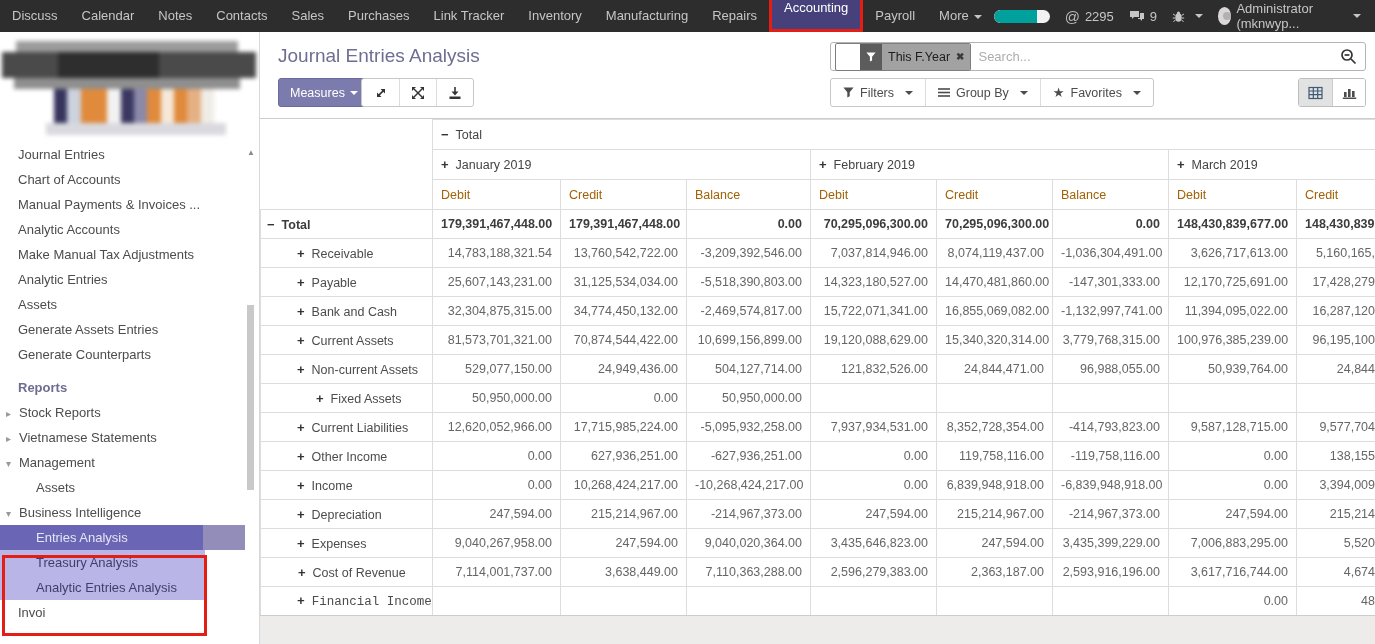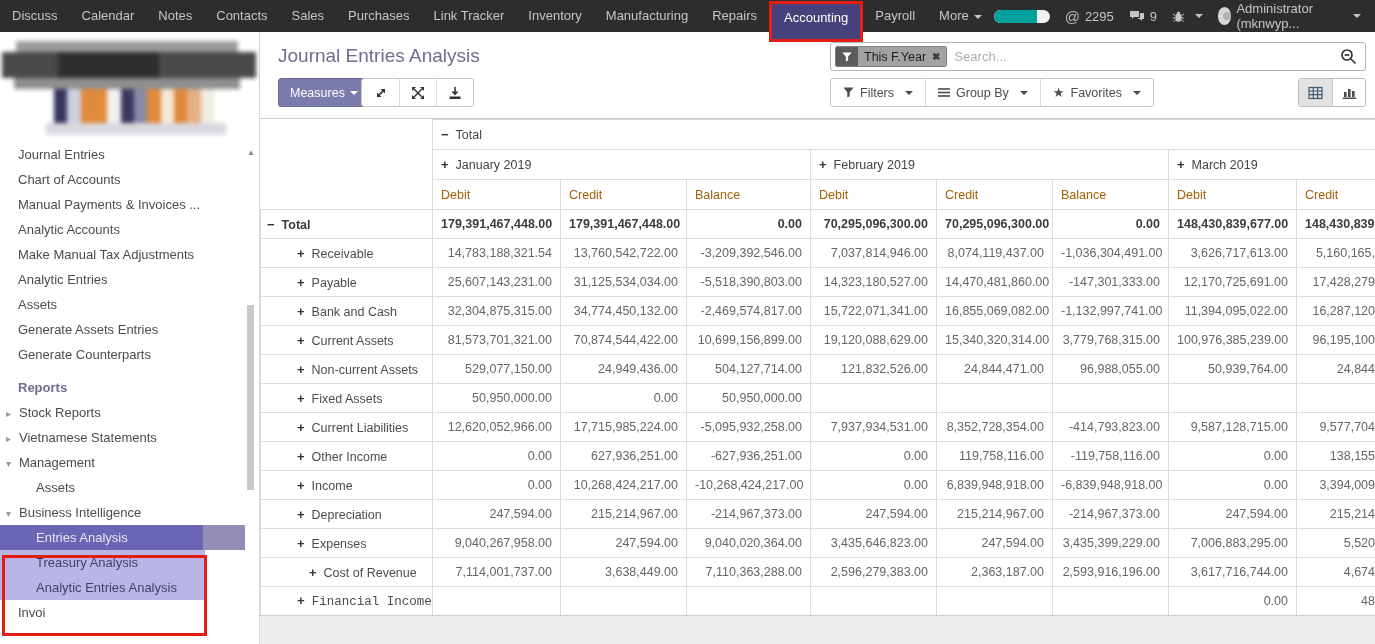--- a/index.html
+++ b/index.html
@@ -2,21 +2,21 @@
 <html><head>
 <meta charset="utf-8">
 <style>
   * { box-sizing: border-box; margin: 0; padding: 0; }
   html,body { width:1375px; height:644px; overflow:hidden; background:#fff;
     font-family:"Liberation Sans", sans-serif; }
 
   
   .topnav { position:absolute; top:0; left:0; right:0; height:32px; background:#2d2d2d;
     display:flex; align-items:center; color:#c6c6c6; font-size:13px; z-index:40; overflow:visible; }
-  .nav-items { display:flex; align-items:center; height:32px; }
+  .nav-items { display:flex; align-items:flex-end; height:32px; }
   .nav-item { padding:0 12px; height:32px; line-height:32px; white-space:nowrap; cursor:pointer; }
   .nav-item.active { background:#46417b; border:3px solid #e41e14; height:41px; margin-top:10px;
     line-height:27px; color:#fff; z-index:50; }
   .nav-right { margin-left:auto; display:flex; align-items:center; gap:15px; padding-right:14px; }
   .pbar { width:72px; height:13px; background:#f2f2f2; border-radius:7px; overflow:hidden; }
   .pfill { height:100%; background:#00a09d; border-radius:7px 0 0 7px; }
   .nav-badge { display:flex; align-items:center; gap:5px; color:#c6c6c6; }
   .at-icon { font-size:15px; color:#b9b9b9; }
   .caret { display:inline-block; width:0; height:0; border-left:4px solid transparent;
     border-right:4px solid transparent; border-top:4px solid currentColor; margin-left:5px; vertical-align:middle; }
@@ -54,22 +54,22 @@
     border:1px solid #6b6a9c; border-radius:3px; padding:0 11px; font-size:12.5px; display:flex;
     align-items:center; cursor:pointer; }
   .igroup { position:absolute; left:101px; top:46px; display:flex; border:1px solid #c8c8c8;
     border-radius:3px; background:#fff; height:29px; }
   .ibtn { width:37px; display:flex; align-items:center; justify-content:center; cursor:pointer;
     border-left:1px solid #dcdcdc; color:#333; }
   .ibtn:first-child { border-left:none; }
 
   .searchbox { position:absolute; left:570px; top:10px; width:536px; height:29px; border:1px solid #b4b4b4;
     border-radius:3px; background:#fff; display:flex; align-items:center; padding:0 8px 0 4px; }
-  .facet { display:flex; height:21px; border:1px solid #7e7e7e; border-radius:2px; overflow:hidden;
-    margin-right:7px; cursor:pointer; }
+  .facet { display:flex; height:28px; border:1px solid #7e7e7e; border-radius:2px; overflow:hidden;
+    margin-right:7px; cursor:pointer;padding-left:24px; }
   .facet-icon { width:22px; background:#5c5c5c; color:#fff; display:flex; align-items:center; justify-content:center; }
   .facet-val { background:#a2a2a2; color:#1d1d1d; font-size:12.5px; display:flex; align-items:center;
     padding:0 6px; gap:6px; }
   .facet-x { font-size:10px; font-weight:bold; color:#3a3a3a; cursor:pointer; }
   .searchbox input { flex:1; border:none; outline:none; font-size:13px; color:#555;
     font-family:"Liberation Sans",sans-serif; }
   .searchbox input::placeholder { color:#adadad; }
   .mag { margin-left:6px; cursor:pointer; }
 
   .ctrl-group { position:absolute; left:570px; top:46px; display:flex; border:1px solid #c8c8c8;
@@ -418,21 +418,21 @@
             <td class="num">529,077,150.00</td>
             <td class="num">24,949,436.00</td>
             <td class="num">504,127,714.00</td>
             <td class="num">121,832,526.00</td>
             <td class="num">24,844,471.00</td>
             <td class="num">96,988,055.00</td>
             <td class="num">50,939,764.00</td>
             <td class="num">24,844</td>
           </tr>
           <tr>
-            <td class="lbl" style="padding-left: 36px;"><span class="pm">+</span>Fixed Assets</td>
+            <td class="lbl" style="padding-left: 55px;"><span class="pm">+</span>Fixed Assets</td>
             <td class="num">50,950,000.00</td>
             <td class="num">0.00</td>
             <td class="num">50,950,000.00</td>
             <td class="num"></td>
             <td class="num"></td>
             <td class="num"></td>
             <td class="num"></td>
             <td class="num"></td>
           </tr>
           <tr>
@@ -484,21 +484,21 @@
             <td class="num">9,040,267,958.00</td>
             <td class="num">247,594.00</td>
             <td class="num">9,040,020,364.00</td>
             <td class="num">3,435,646,823.00</td>
             <td class="num">247,594.00</td>
             <td class="num">3,435,399,229.00</td>
             <td class="num">7,006,883,295.00</td>
             <td class="num">5,520</td>
           </tr>
           <tr>
-            <td class="lbl" style="padding-left: 48px;"><span class="pm">+</span>Cost of Revenue</td>
+            <td class="lbl" style="padding-left: 37px;"><span class="pm">+</span>Cost of Revenue</td>
             <td class="num">7,114,001,737.00</td>
             <td class="num">3,638,449.00</td>
             <td class="num">7,110,363,288.00</td>
             <td class="num">2,596,279,383.00</td>
             <td class="num">2,363,187.00</td>
             <td class="num">2,593,916,196.00</td>
             <td class="num">3,617,716,744.00</td>
             <td class="num">4,674</td>
           </tr>
           <tr>

